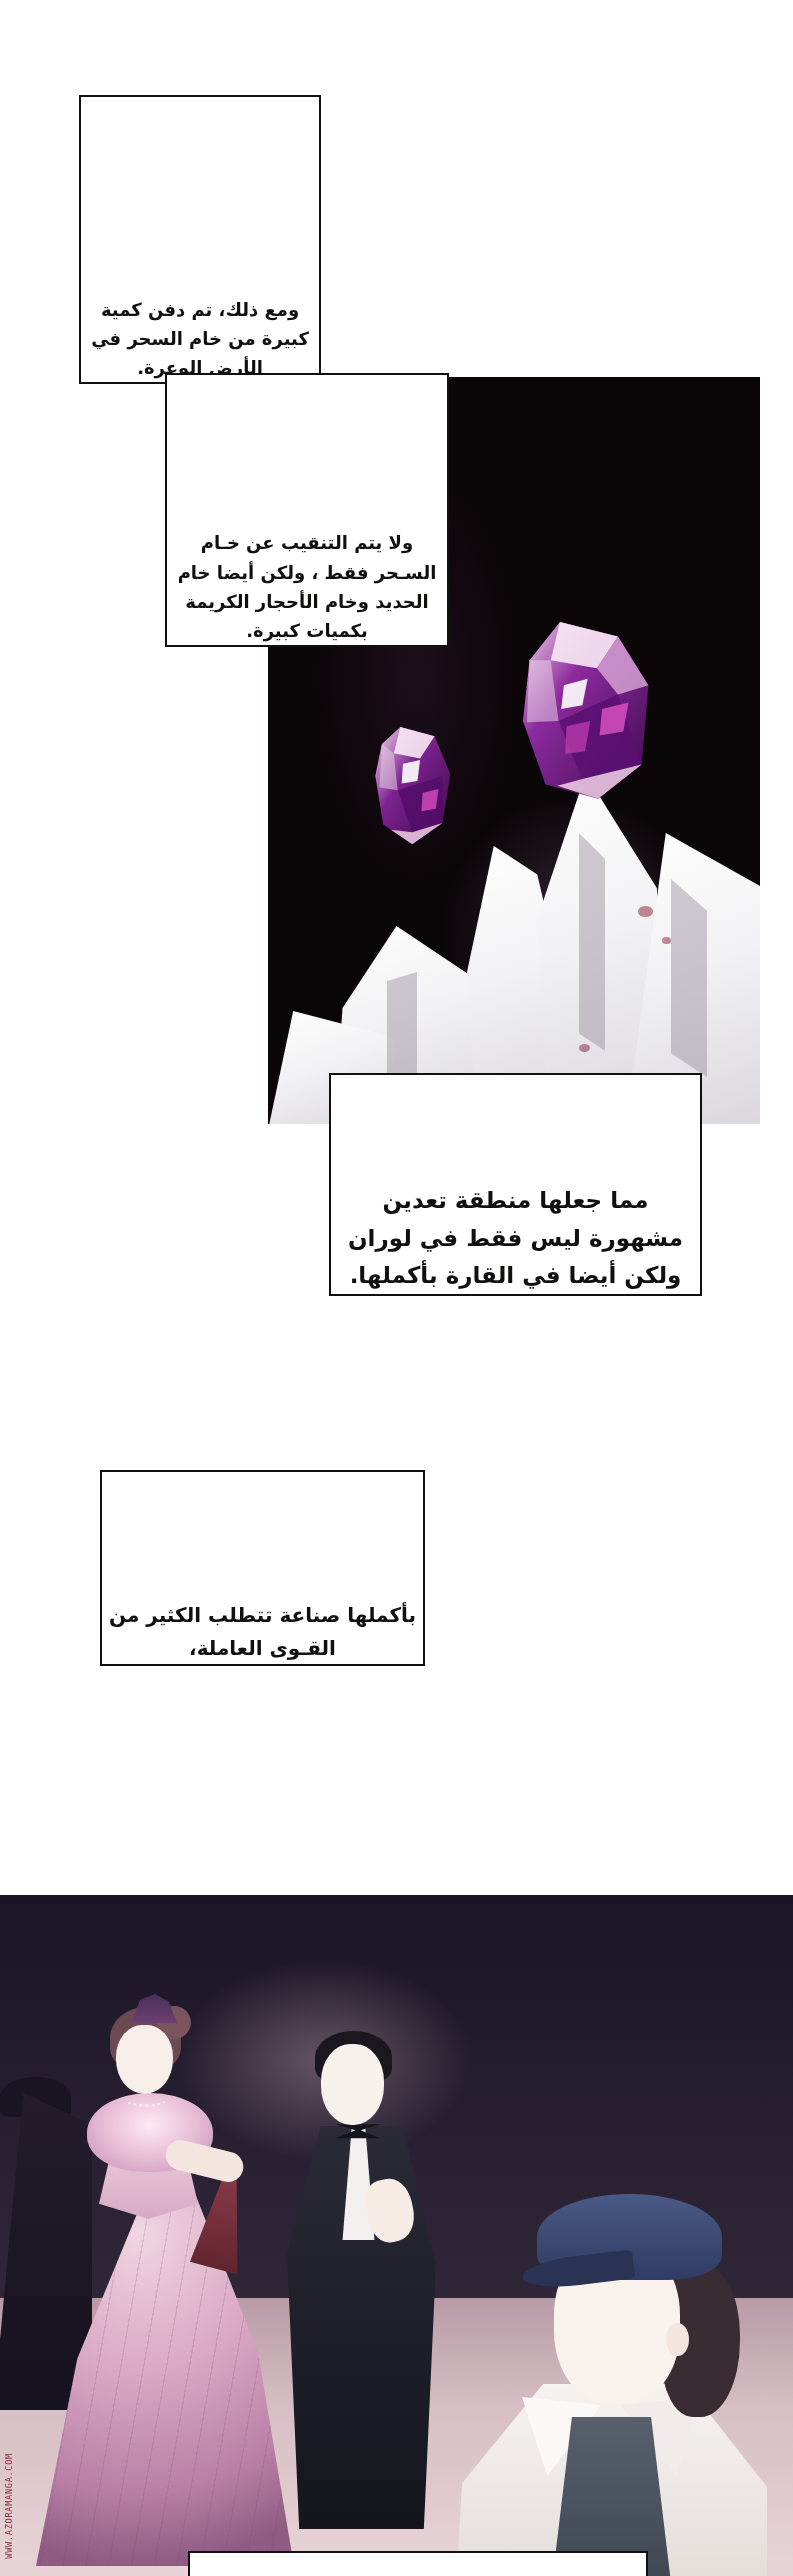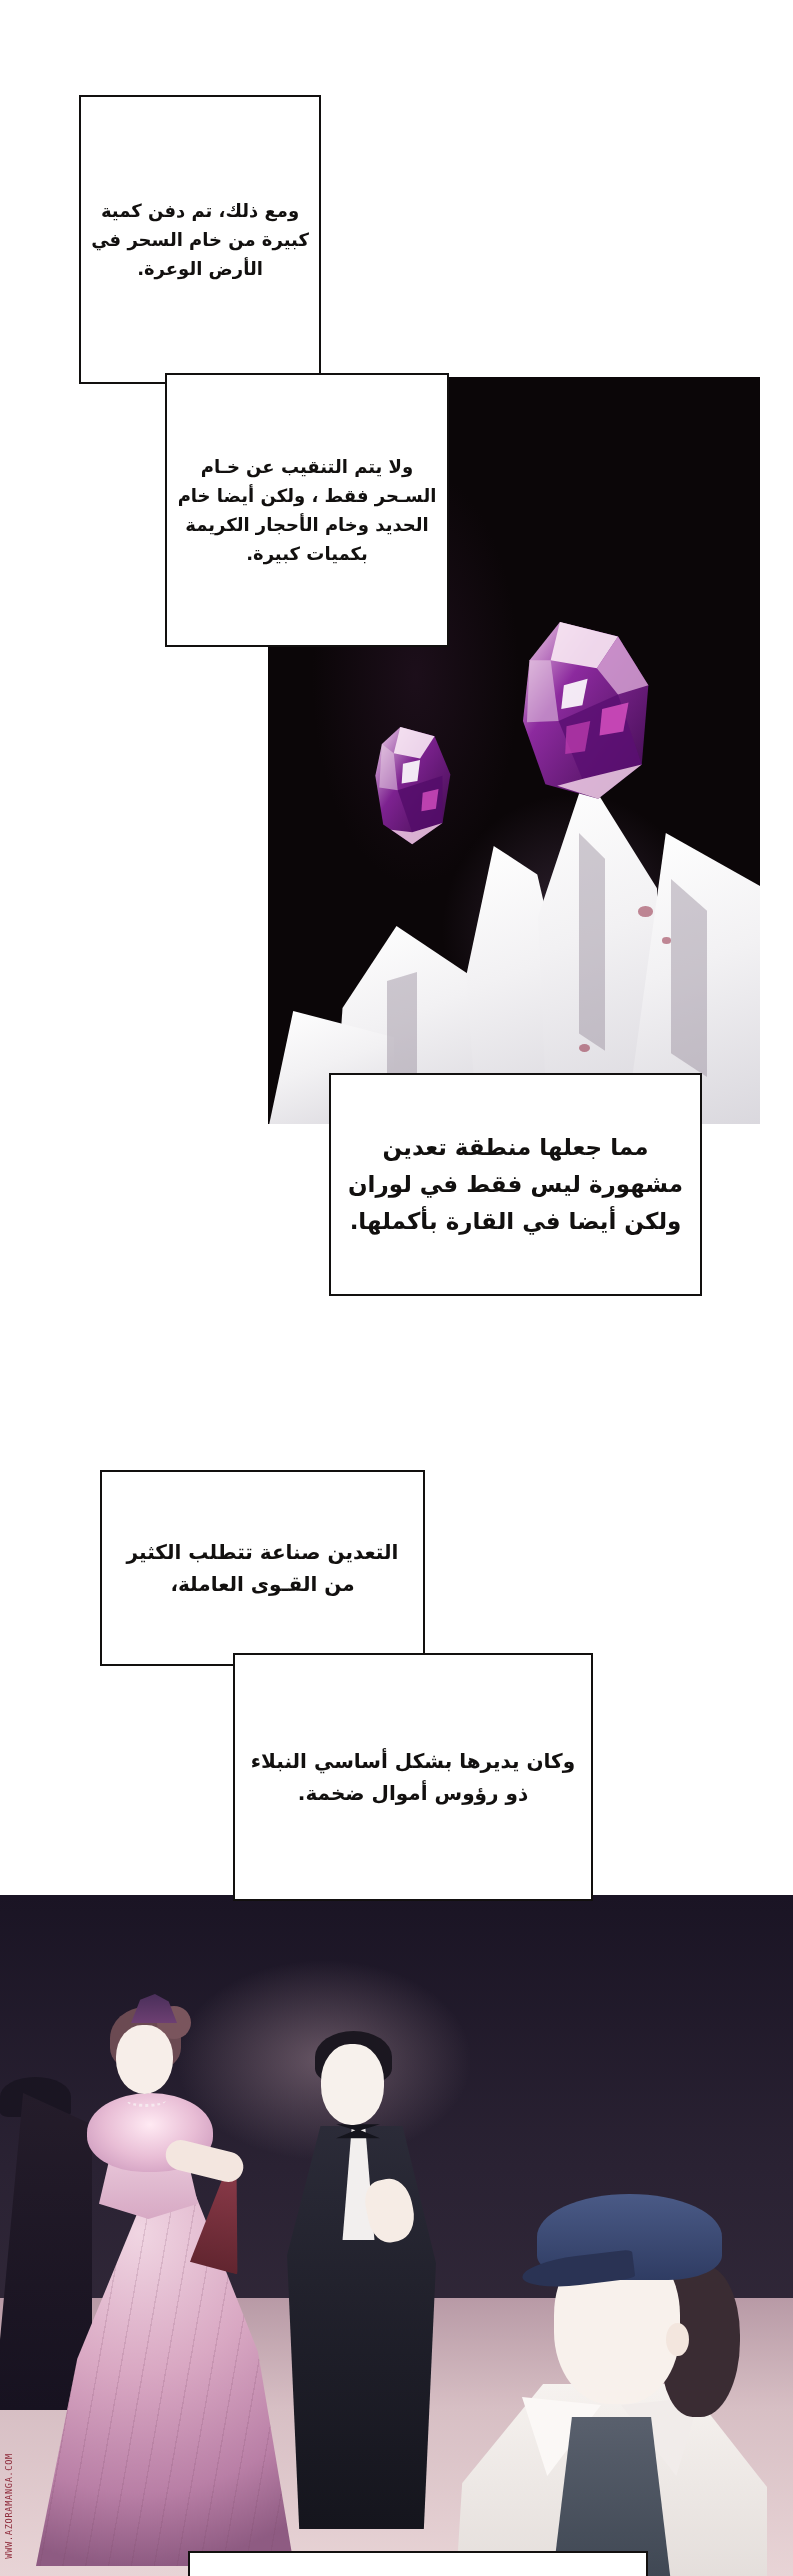--- a/index.html
+++ b/index.html
@@ -19,21 +19,21 @@
     overflow: hidden;
   }
 
   
   .box {
     position: absolute;
     box-sizing: border-box;
     background: #ffffff;
     border: 2px solid #12100f;
     display: flex;
-    align-items: center;
+    align-items: flex-end;
     justify-content: center;
     text-align: center;
     direction: rtl;
     color: #12100f;
     line-height: 1.62;
     letter-spacing: 0.1px;
     font-weight: 700;
     z-index: 30;
   }
   .box p {
@@ -389,26 +389,23 @@
 
   <div class="box" id="box-2">
     <p>ولا يتم التنقيب عن خـام السـحر فقط ، ولكن أيضا خام الحديد وخام الأحجار الكريمة بكميات كبيرة.</p>
   </div>
 
   <div class="box" id="box-3">
     <p>مما جعلها منطقة تعدين مشهورة ليس فقط في لوران ولكن أيضا في القارة بأكملها.</p>
   </div>
 
   <div class="box" id="box-4">
-    <p>التعدين صناعة تتطلب الكثير من القـوى العاملة،</p>
-  </div>
-
-  <div class="box" id="box-5">
-    <p>وكان يديرها بشكل أساسي النبلاء ذو رؤوس أموال ضخمة.</p>
-  </div>
+    <p>بأكملها صناعة تتطلب الكثير من القـوى العاملة،</p>
+  </div>
+
 
   <div id="panel-ball">
     <div class="glow"></div>
     <div class="floor"></div>
 
     <div class="fig" id="bg-hat"></div>
     <div class="fig" id="bg-fig"></div>
 
     <div class="fig" id="lady-skirt"></div>
     <div class="fig" id="lady-skirt-lines"></div>

